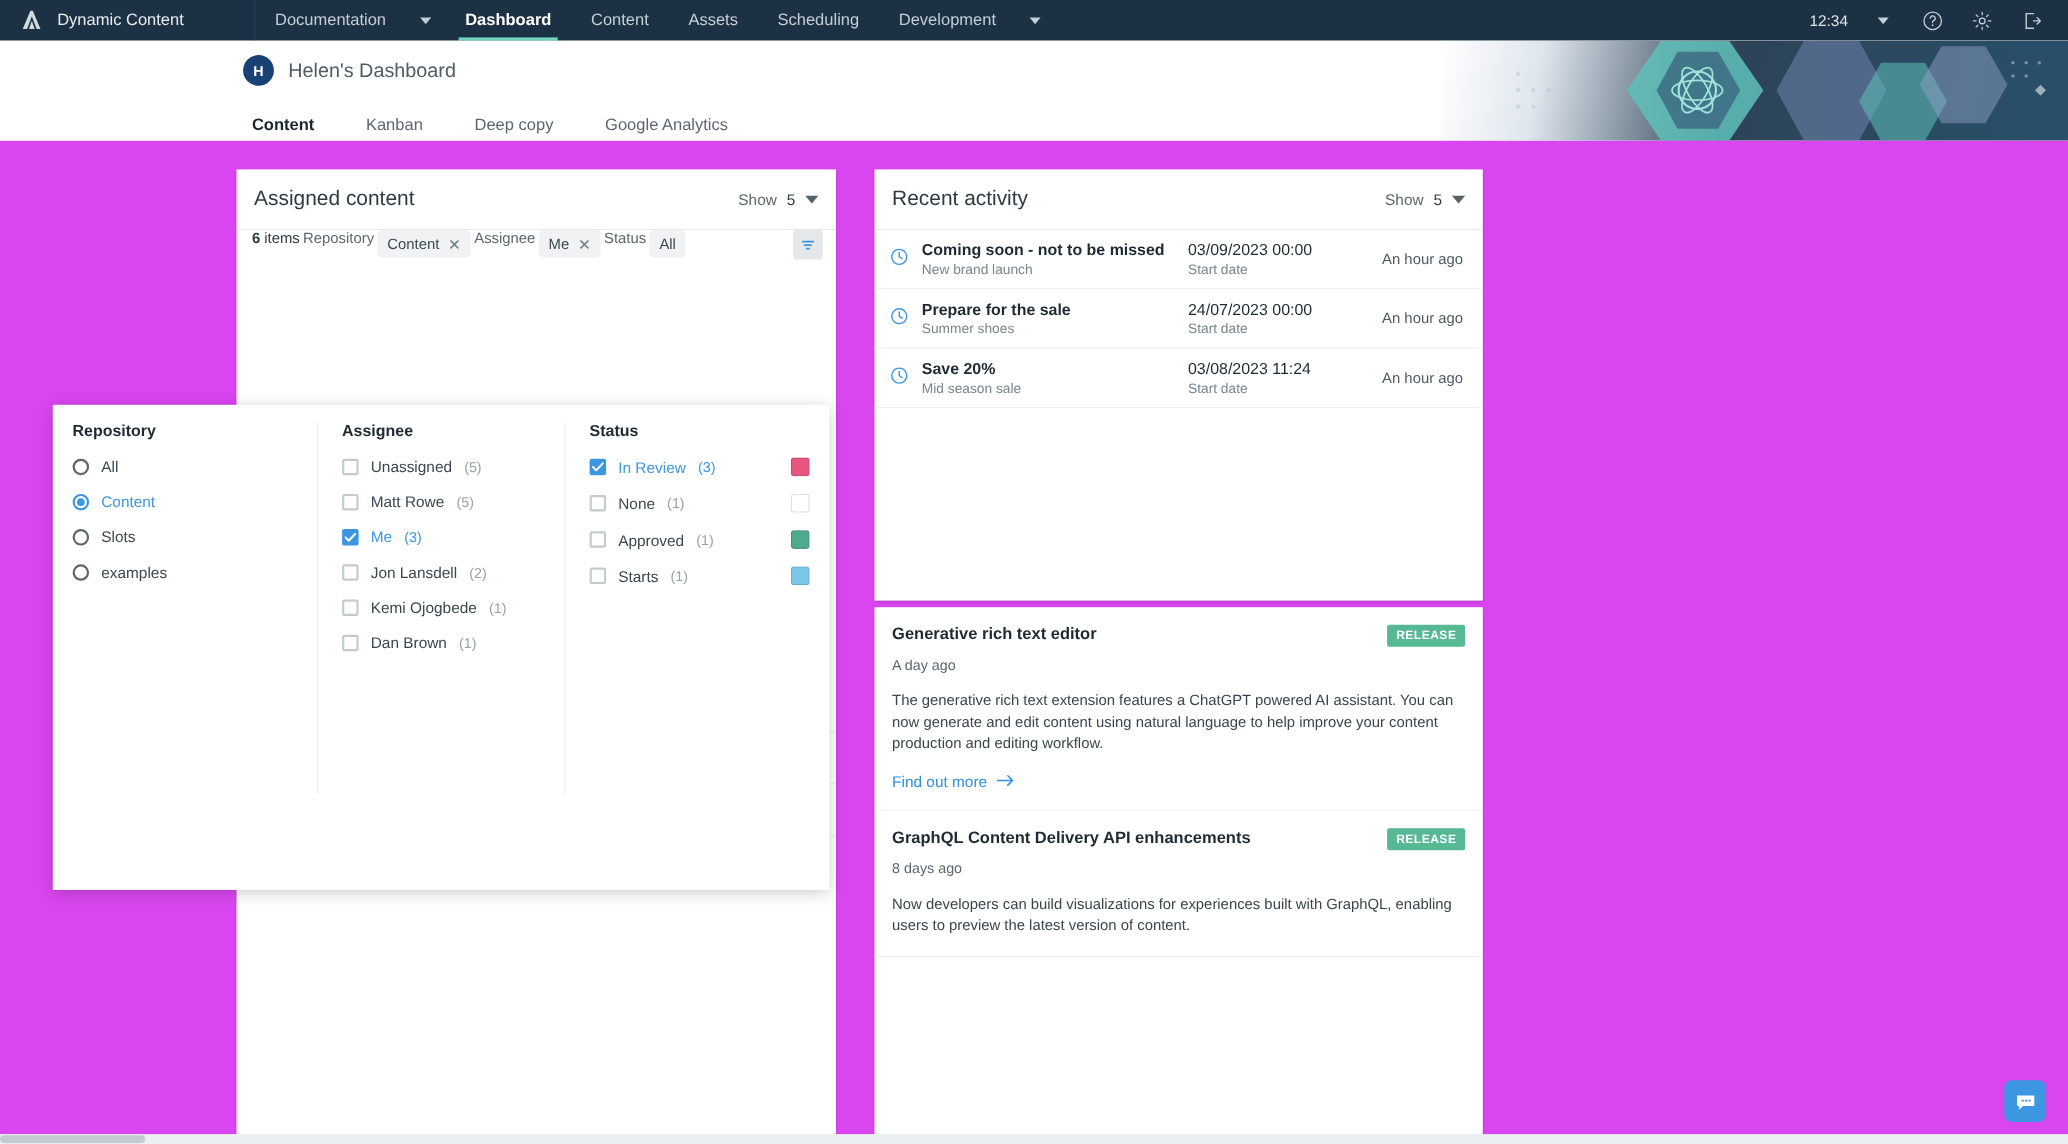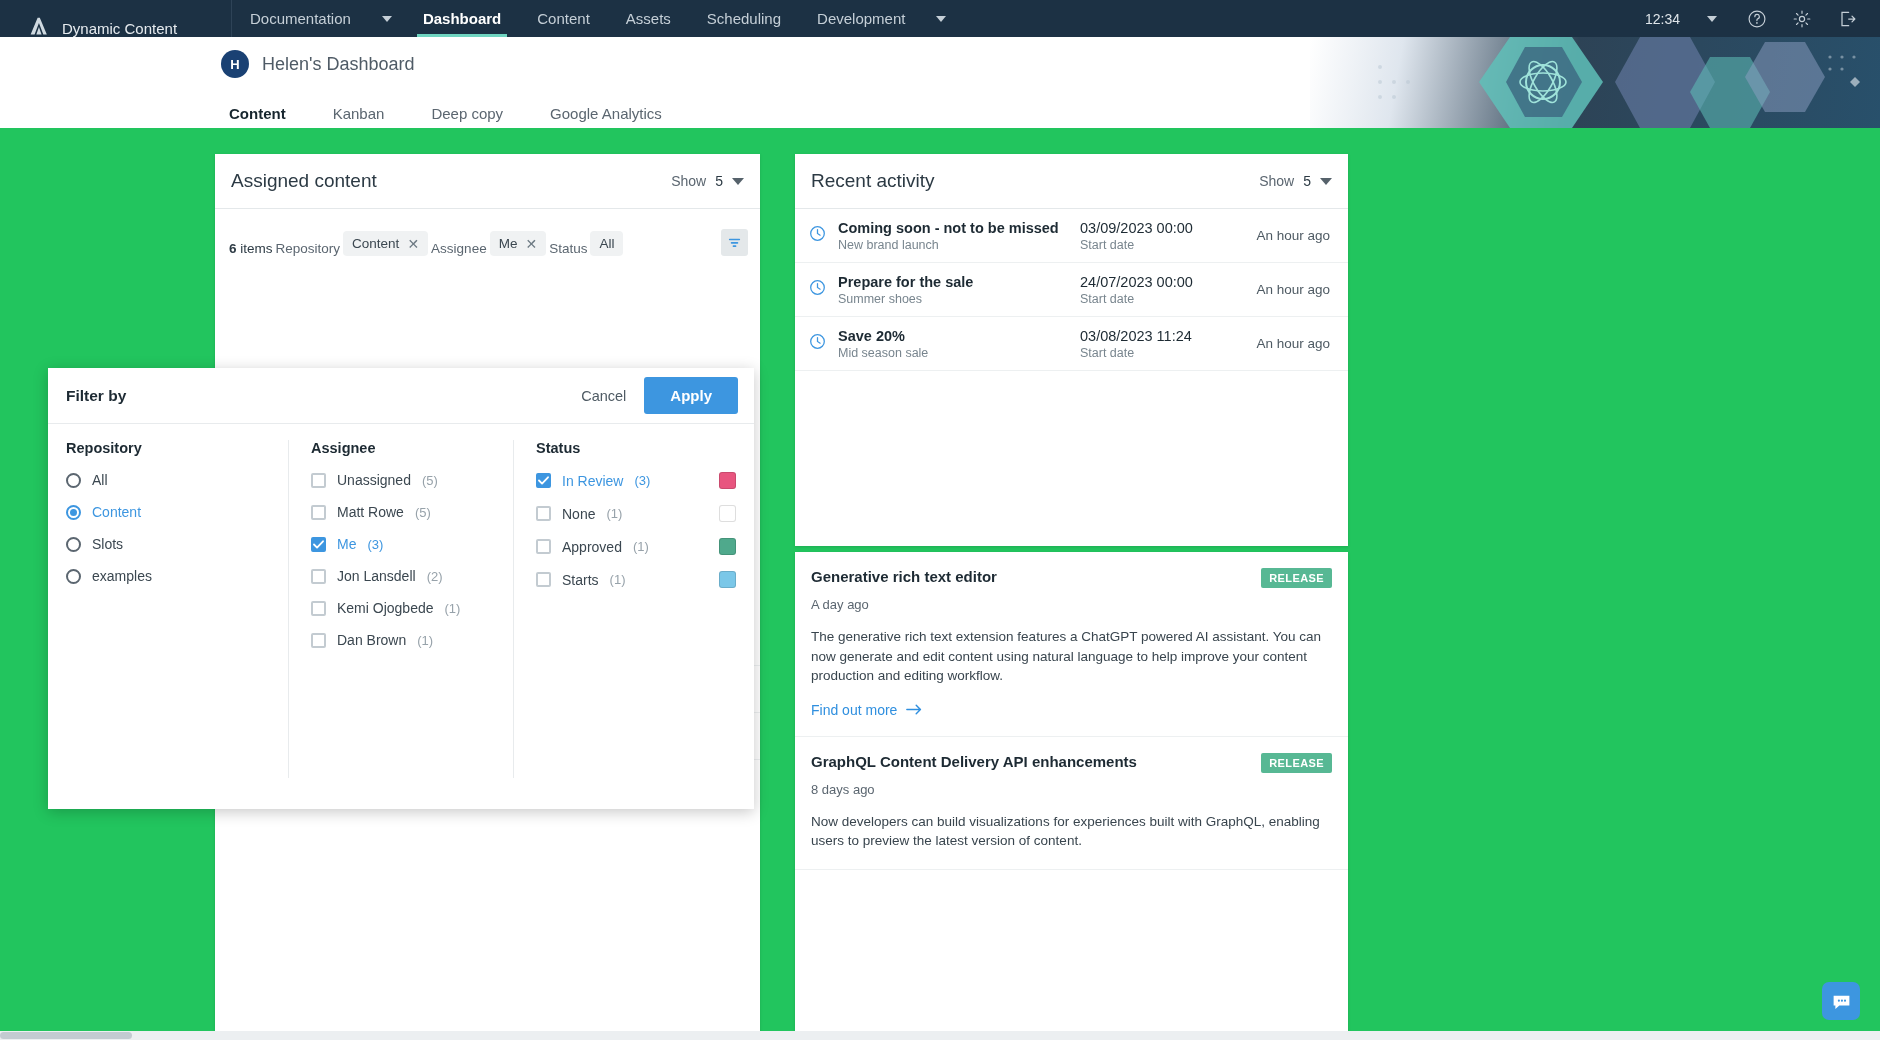--- a/index.html
+++ b/index.html
@@ -14,22 +14,22 @@
   
   .topnav {
     position: absolute; top: 0; left: 0;
     width: 1880px; height: 37px;
     background: #1c3144;
     display: flex; align-items: center;
     color: #dfe5ea; font-size: 15px;
   }
   .brand-zone {
     width: 232px; height: 37px;
-    display: flex; align-items: flex-end; gap: 13px;
-    padding-left: 28px;
+    display: flex; align-items: center; gap: 13px;
+    padding-left: 18px;
     border-right: 1px solid #2e4357;
   }
   .logo-mark { width: 21px; height: 21px; flex: 0 0 21px; }
   .brand-text { font-size: 15px; color: #e6ebef; white-space: nowrap; }
 
   .nav-items { display: flex; align-items: center; height: 37px; }
   .nav-item {
     position: relative;
     height: 37px; display: flex; align-items: center;
     padding: 0 18px; font-size: 15px; color: #c5cfd7;
@@ -93,21 +93,21 @@
   }
   .tab.active { color: #17262e; font-weight: bold; }
   .tab.active::after {
     content: ""; position: absolute; left: 0; right: 22px; bottom: 0;
     height: 3px; background: #2b3f50;
   }
 
   
   .body-area {
     position: absolute; top: 128px; left: 0;
-    width: 1880px; height: 912px; background: #22c55e;
+    width: 1880px; height: 912px; background: #d946ef;
   }
 
   .card {
     position: absolute; background: #ffffff;
     box-shadow: 0 1px 3px rgba(0,0,0,.13);
   }
 
   
   #assigned-card { left: 215px; top: 26px; width: 545px; height: 886px; }
   .card-head {
@@ -121,21 +121,21 @@
   }
   .show-ctl .num { color: #2c3a44; }
   .dd-tri {
     width: 0; height: 0;
     border-left: 6px solid transparent;
     border-right: 6px solid transparent;
     border-top: 7px solid #56626b;
   }
 
   .filterbar {
-    height: 47px; display: flex; align-items: flex-end;
+    height: 47px; display: flex; align-items: flex-start;
     padding: 0 12px 0 14px; gap: 3px; font-size: 13.5px; color: #5b6670;
   }
   .fb-count { color: #2c3a44; }
   .fb-count b { font-weight: bold; }
   .fb-label { color: #5b6670; }
   .chip {
     display: inline-flex; align-items: center; gap: 8px;
     background: #f0f2f3; border-radius: 4px;
     padding: 5px 9px; font-size: 13.5px; color: #3b4750; cursor: pointer;
   }
@@ -602,27 +602,20 @@
         <div class="up-top">
           <span class="up-title">GraphQL Content Delivery API enhancements</span>
           <span class="badge">RELEASE</span>
         </div>
         <div class="up-ago">8 days ago</div>
         <div class="up-body">Now developers can build visualizations for experiences built with GraphQL, enabling users to preview the latest version of content.</div>
       </div>
     </div>
 
     <div id="filter-modal">
-      <div class="modal-head">
-        <div class="modal-title">Filter by</div>
-        <div class="modal-actions">
-          <button class="btn-cancel">Cancel</button>
-          <button class="btn-apply">Apply</button>
-        </div>
-      </div>
 
 
       <div class="cols">
 
         <div class="col c1">
           <div class="col-title">Repository</div>
           <div class="opt">
             <span class="radio"></span>
             <span class="opt-label">All</span>
           </div>

